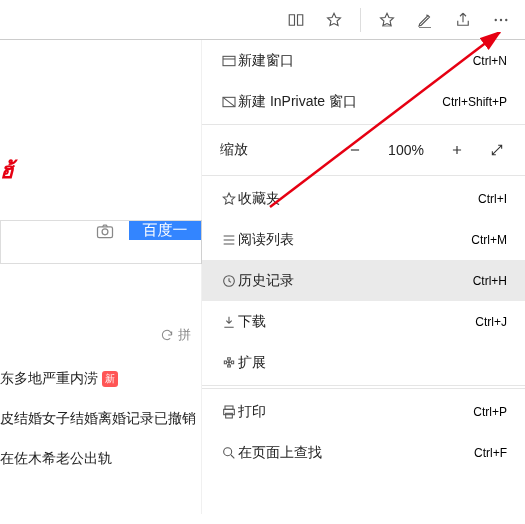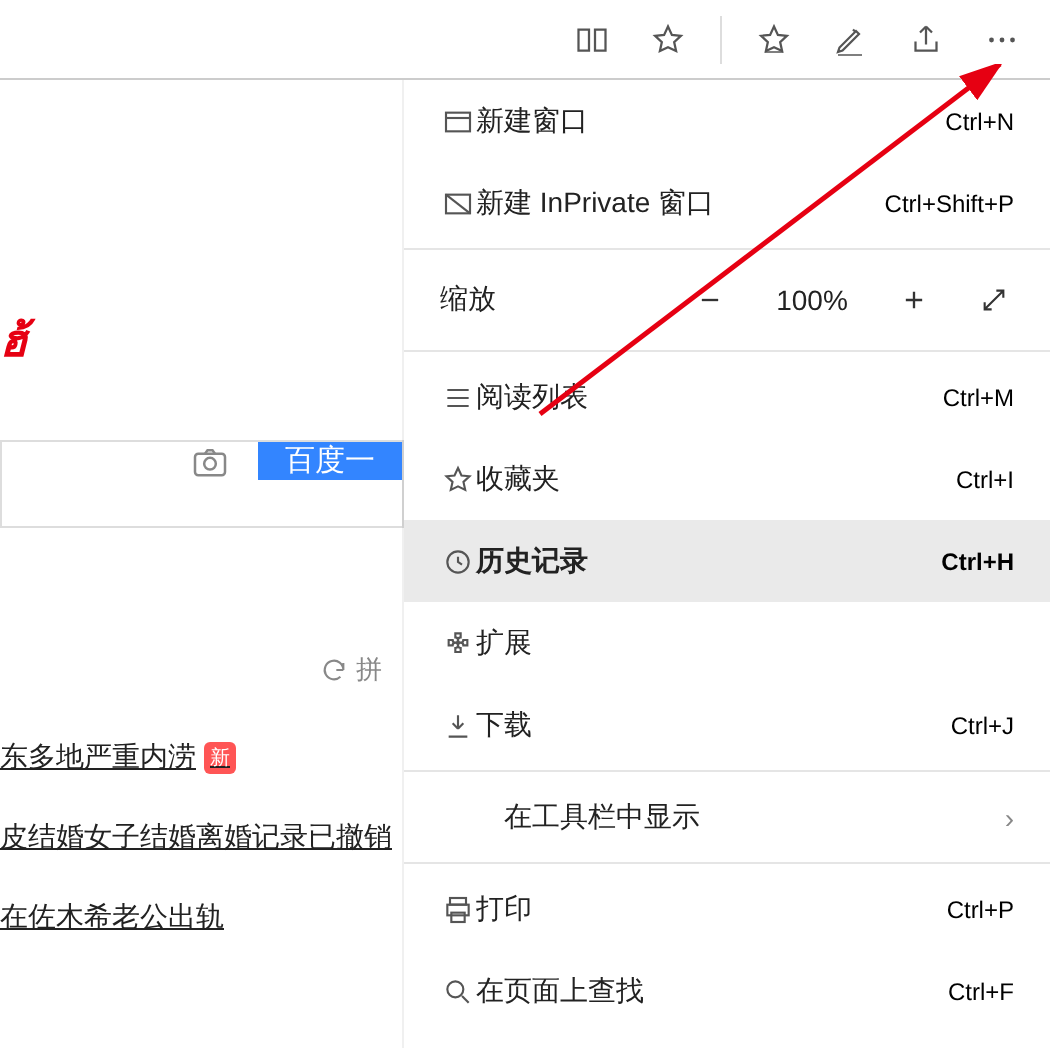--- a/index.html
+++ b/index.html
@@ -12,27 +12,27 @@
 
   .left-col { position: absolute; left: 0; top: 40px; width: 202px; }
   .logo { position: absolute; left: 0; top: 113px; color: #e60012; font-size: 22px; font-weight: 700; font-style: italic; letter-spacing: -1px; }
   .searchbar { position: absolute; top: 180px; left: 0; width: 202px; height: 44px; border: 1px solid #ddd; background: #fff; display: flex; align-items: flex-start; }
   .searchbar .spacer { flex: 1; }
   .cam { width: 48px; display: flex; align-items: center; justify-content: center; color: #888; }
   .searchbtn { width: 72px; background: #3385ff; color: #fff; display: flex; align-items: center; justify-content: center; font-size: 15px; }
 
   .refresh-row { position: absolute; top: 286px; left: 160px; color: #888; font-size: 13px; display: flex; align-items: center; gap: 4px; }
 
-  .news { position: absolute; left: 0; top: 330px; font-size: 14px; color: #222; text-decoration: underline; }
+  .news { position: absolute; left: 0; top: 330px; font-size: 14px; color: #222; }
   .news .item { margin-bottom: 22px; display: flex; align-items: center; gap: 4px; white-space: nowrap; }
   .badge { background: #f55; color: #fff; font-size: 10px; border-radius: 3px; padding: 1px 3px; }
 
   .menu { position: absolute; top: 40px; left: 202px; width: 323px; background: #fff; font-size: 14px; color: #222; box-shadow: -1px 0 0 rgba(0,0,0,.06); }
   .mrow { height: 41px; display: flex; align-items: center; padding: 0 18px 0 18px; }
-  .mrow.active { background: #eaeaea; font-weight: bold; }
+  .mrow.active { background: #eaeaea; }
   .micon { width: 18px; display: flex; align-items: center; justify-content: center; color: #555; flex-shrink: 0; }
   .mlabel { flex: 1; }
   .shortcut { color: #000000; font-size: 12px; }
   .chev { color: #888; }
   .divider { height: 1px; background: #e5e5e5; margin: 2px 0; }
   .msub { padding-left: 50px; }
   .zoomrow { height: 46px; display: flex; align-items: center; padding: 0 14px 0 18px; gap: 12px; }
   .zlabel { flex: 1; }
   .zbtn { width: 28px; height: 28px; display: flex; align-items: center; justify-content: center; color: #333; }
   .zval { width: 50px; text-align: center; font-size: 14px; }
@@ -152,67 +152,63 @@
     <span class="zbtn">
         <svg width="14" height="14" viewBox="0 0 24 24" fill="none" stroke="currentColor" stroke-width="1.8">
           <path d="M4 20L20 4M14 4h6v6M10 20H4v-6"></path>
         </svg>
       </span>
   </div>
   <div class="divider"></div>
   <div class="mrow">
     <span class="micon">
         <svg width="16" height="16" viewBox="0 0 24 24" fill="none" stroke="currentColor" stroke-width="1.6">
+          <path d="M12 3l2.6 5.6 6 .6-4.5 4.2 1.3 6L12 16.8 6.6 19.4l1.3-6L3.4 9.2l6-.6z"></path>
+        </svg>
+      </span>
+    <span class="mlabel">收藏夹</span>
+    <span class="shortcut">Ctrl+I</span>
+  </div>
+  <div class="mrow">
+    <span class="micon">
+        <svg width="16" height="16" viewBox="0 0 24 24" fill="none" stroke="currentColor" stroke-width="1.6">
           <path d="M4 6h16M4 12h16M4 18h16"></path>
         </svg>
       </span>
     <span class="mlabel">阅读列表</span>
     <span class="shortcut">Ctrl+M</span>
   </div>
-  <div class="mrow">
-    <span class="micon">
-        <svg width="16" height="16" viewBox="0 0 24 24" fill="none" stroke="currentColor" stroke-width="1.6">
-          <path d="M12 3l2.6 5.6 6 .6-4.5 4.2 1.3 6L12 16.8 6.6 19.4l1.3-6L3.4 9.2l6-.6z"></path>
-        </svg>
-      </span>
-    <span class="mlabel">收藏夹</span>
-    <span class="shortcut">Ctrl+I</span>
-  </div>
   <div class="mrow active">
     <span class="micon">
         <svg width="16" height="16" viewBox="0 0 24 24" fill="none" stroke="currentColor" stroke-width="1.6">
           <circle cx="12" cy="12" r="8"></circle>
           <path d="M12 8v4l3 2"></path>
         </svg>
       </span>
     <span class="mlabel">历史记录</span>
     <span class="shortcut">Ctrl+H</span>
   </div>
   <div class="mrow">
     <span class="micon">
         <svg width="16" height="16" viewBox="0 0 24 24" fill="none" stroke="currentColor" stroke-width="1.6">
-          <path d="M10 4h4v3a2 2 0 102 2h3v4h-3a2 2 0 10-2 2v3h-4v-3a2 2 0 10-2-2H5v-4h3a2 2 0 102-2V4z"></path>
-        </svg>
-      </span>
-    <span class="mlabel">扩展</span>
-  </div>
-  <div class="mrow">
-    <span class="micon">
-        <svg width="16" height="16" viewBox="0 0 24 24" fill="none" stroke="currentColor" stroke-width="1.6">
           <path d="M12 4v10m0 0l-4-4m4 4l4-4M5 20h14"></path>
         </svg>
       </span>
     <span class="mlabel">下载</span>
     <span class="shortcut">Ctrl+J</span>
   </div>
-  <div class="divider"></div>
-  <div class="mrow msub">
-    <span class="mlabel">在工具栏中显示</span>
-    <span class="chev">›</span>
-  </div>
+  <div class="mrow">
+    <span class="micon">
+        <svg width="16" height="16" viewBox="0 0 24 24" fill="none" stroke="currentColor" stroke-width="1.6">
+          <path d="M10 4h4v3a2 2 0 102 2h3v4h-3a2 2 0 10-2 2v3h-4v-3a2 2 0 10-2-2H5v-4h3a2 2 0 102-2V4z"></path>
+        </svg>
+      </span>
+    <span class="mlabel">扩展</span>
+  </div>
+  <div class="divider"></div>
   <div class="divider"></div>
   <div class="mrow">
     <span class="micon">
         <svg width="16" height="16" viewBox="0 0 24 24" fill="none" stroke="currentColor" stroke-width="1.6">
           <rect x="6" y="3" width="12" height="5"></rect>
           <rect x="4" y="8" width="16" height="8"></rect>
           <rect x="7" y="14" width="10" height="7"></rect>
         </svg>
       </span>
     <span class="mlabel">打印</span>

